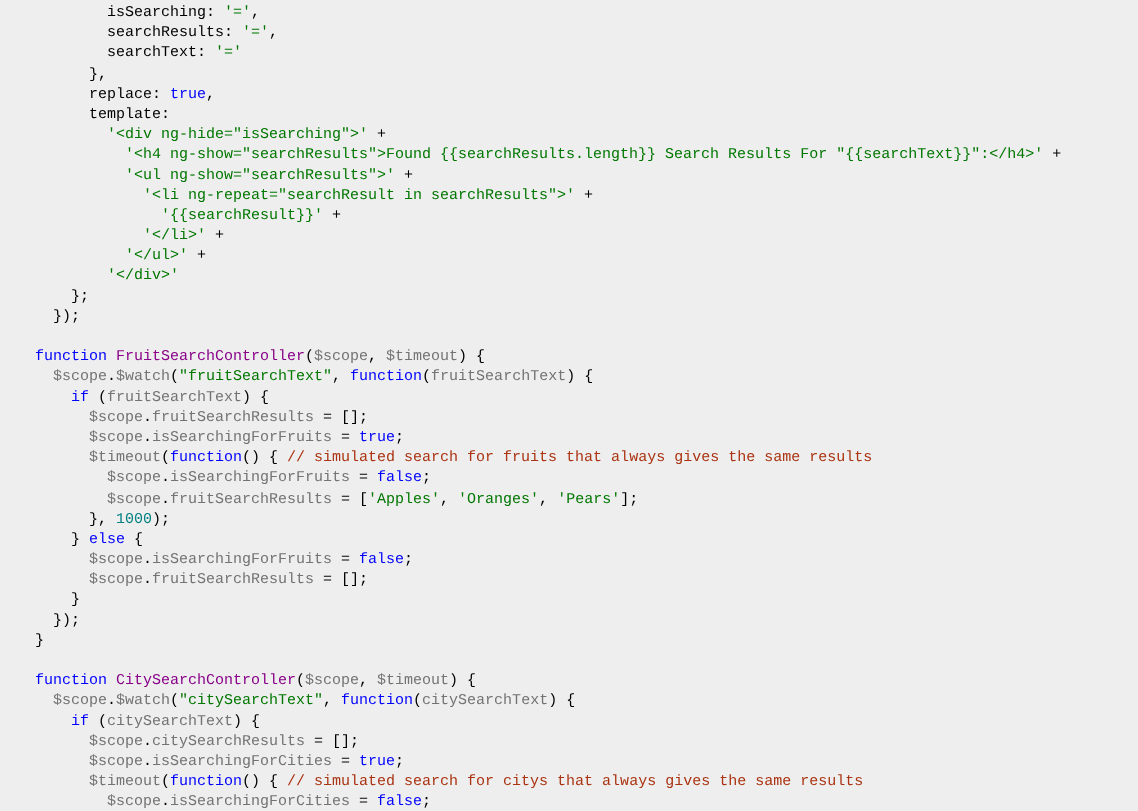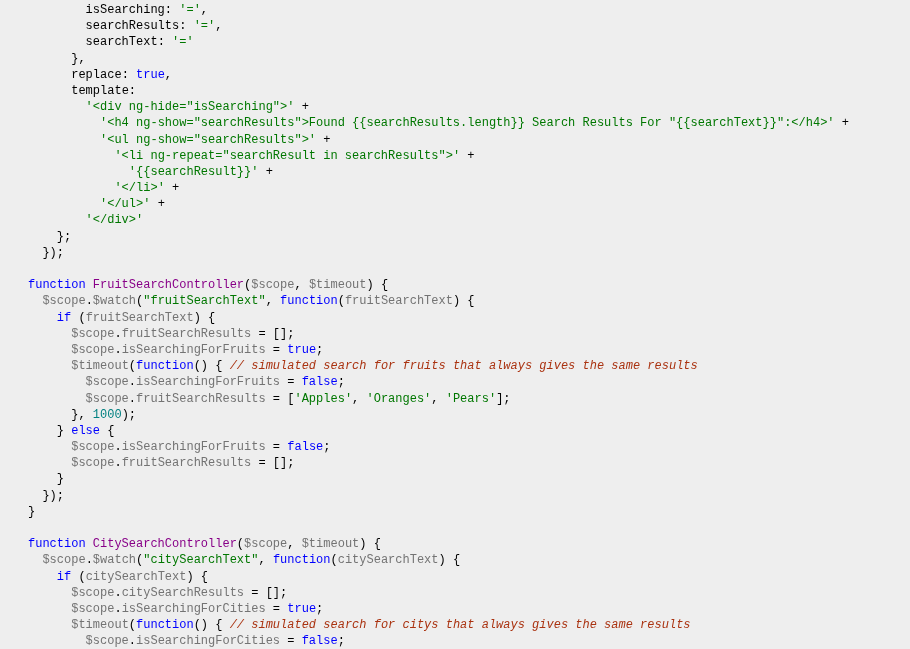--- a/index.html
+++ b/index.html
@@ -22,20 +22,20 @@
     padding-left: 28px;
   }
   .tok-default   { color: #000000; }
   .tok-propkey   { color: #000000; }
   .tok-string    { color: #007700; }
   .tok-number    { color: #008080; }
   .tok-bool      { color: #0000ff; font-family: Liberation Mono, monospace; }
   .tok-kw        { color: #0000ff; }
   .tok-func      { color: #880088; margin-top: 45px; }
   .tok-var       { color: #737373; margin-top: 24px; }
-  .tok-comment   { color: #aa3311; font-style: italic; }
+  .tok-comment   { color: #aa3311; }
   .tok-punct     { color: #000000; }
   .tok-op        { color: #000000; }
 </style>
 </head>
 <body>
 
 <div class="code-viewer" id="code-viewer"><div class="line"><span class="tok-punct">        </span><span class="tok-propkey">isSearching</span><span class="tok-punct">:</span><span class="tok-default"> </span><span class="tok-string">'='</span><span class="tok-punct">,</span></div><div class="line"><span class="tok-punct">        </span><span class="tok-propkey">searchResults</span><span class="tok-punct">:</span><span class="tok-default"> </span><span class="tok-string">'='</span><span class="tok-punct">,</span></div><div class="line"><span class="tok-punct">        </span><span class="tok-propkey">searchText</span><span class="tok-punct">:</span><span class="tok-default"> </span><span class="tok-string">'='</span></div><div class="line"><span class="tok-punct">      },</span></div><div class="line"><span class="tok-punct">      </span><span class="tok-propkey">replace</span><span class="tok-punct">:</span><span class="tok-default"> </span><span class="tok-bool">true</span><span class="tok-punct">,</span></div><div class="line"><span class="tok-punct">      </span><span class="tok-propkey">template</span><span class="tok-punct">:</span></div><div class="line"><span class="tok-punct">        </span><span class="tok-string">'&lt;div ng-hide="isSearching"&gt;'</span><span class="tok-op"> + </span></div><div class="line"><span class="tok-punct">          </span><span class="tok-string">'&lt;h4 ng-show="searchResults"&gt;Found {{searchResults.length}} Search Results For "{{searchText}}":&lt;/h4&gt;'</span><span class="tok-op"> + </span></div><div class="line"><span class="tok-punct">          </span><span class="tok-string">'&lt;ul ng-show="searchResults"&gt;'</span><span class="tok-op"> + </span></div><div class="line"><span class="tok-punct">            </span><span class="tok-string">'&lt;li ng-repeat="searchResult in searchResults"&gt;'</span><span class="tok-op"> + </span></div><div class="line"><span class="tok-punct">              </span><span class="tok-string">'{{searchResult}}'</span><span class="tok-op"> + </span></div><div class="line"><span class="tok-punct">            </span><span class="tok-string">'&lt;/li&gt;'</span><span class="tok-op"> + </span></div><div class="line"><span class="tok-punct">          </span><span class="tok-string">'&lt;/ul&gt;'</span><span class="tok-op"> + </span></div><div class="line"><span class="tok-punct">        </span><span class="tok-string">'&lt;/div&gt;'</span></div><div class="line"><span class="tok-punct">    };</span></div><div class="line"><span class="tok-punct">  });</span></div><div class="line">&nbsp;</div><div class="line"><span class="tok-kw">function</span><span class="tok-default"> </span><span class="tok-func">FruitSearchController</span><span class="tok-punct">(</span><span class="tok-var">$scope</span><span class="tok-punct">, </span><span class="tok-var">$timeout</span><span class="tok-punct">) {</span></div><div class="line"><span class="tok-punct">  </span><span class="tok-var">$scope</span><span class="tok-punct">.</span><span class="tok-var">$watch</span><span class="tok-punct">(</span><span class="tok-string">"fruitSearchText"</span><span class="tok-punct">, </span><span class="tok-kw">function</span><span class="tok-punct">(</span><span class="tok-var">fruitSearchText</span><span class="tok-punct">) {</span></div><div class="line"><span class="tok-punct">    </span><span class="tok-kw">if</span><span class="tok-punct"> (</span><span class="tok-var">fruitSearchText</span><span class="tok-punct">) {</span></div><div class="line"><span class="tok-punct">      </span><span class="tok-var">$scope</span><span class="tok-punct">.</span><span class="tok-var">fruitSearchResults</span><span class="tok-punct"> = [];</span></div><div class="line"><span class="tok-punct">      </span><span class="tok-var">$scope</span><span class="tok-punct">.</span><span class="tok-var">isSearchingForFruits</span><span class="tok-op"> = </span><span class="tok-bool">true</span><span class="tok-punct">;</span></div><div class="line"><span class="tok-punct">      </span><span class="tok-var">$timeout</span><span class="tok-punct">(</span><span class="tok-kw">function</span><span class="tok-punct">() { </span><span class="tok-comment">// simulated search for fruits that always gives the same results</span></div><div class="line"><span class="tok-punct">        </span><span class="tok-var">$scope</span><span class="tok-punct">.</span><span class="tok-var">isSearchingForFruits</span><span class="tok-op"> = </span><span class="tok-bool">false</span><span class="tok-punct">;</span></div><div class="line"><span class="tok-punct">        </span><span class="tok-var">$scope</span><span class="tok-punct">.</span><span class="tok-var">fruitSearchResults</span><span class="tok-punct"> = [</span><span class="tok-string">'Apples'</span><span class="tok-punct">, </span><span class="tok-string">'Oranges'</span><span class="tok-punct">, </span><span class="tok-string">'Pears'</span><span class="tok-punct">];</span></div><div class="line"><span class="tok-punct">      }, </span><span class="tok-number">1000</span><span class="tok-punct">);</span></div><div class="line"><span class="tok-punct">    } </span><span class="tok-kw">else</span><span class="tok-punct"> {</span></div><div class="line"><span class="tok-punct">      </span><span class="tok-var">$scope</span><span class="tok-punct">.</span><span class="tok-var">isSearchingForFruits</span><span class="tok-op"> = </span><span class="tok-bool">false</span><span class="tok-punct">;</span></div><div class="line"><span class="tok-punct">      </span><span class="tok-var">$scope</span><span class="tok-punct">.</span><span class="tok-var">fruitSearchResults</span><span class="tok-punct"> = [];</span></div><div class="line"><span class="tok-punct">    }</span></div><div class="line"><span class="tok-punct">  });</span></div><div class="line"><span class="tok-punct">}</span></div><div class="line">&nbsp;</div><div class="line"><span class="tok-kw">function</span><span class="tok-default"> </span><span class="tok-func">CitySearchController</span><span class="tok-punct">(</span><span class="tok-var">$scope</span><span class="tok-punct">, </span><span class="tok-var">$timeout</span><span class="tok-punct">) {</span></div><div class="line"><span class="tok-punct">  </span><span class="tok-var">$scope</span><span class="tok-punct">.</span><span class="tok-var">$watch</span><span class="tok-punct">(</span><span class="tok-string">"citySearchText"</span><span class="tok-punct">, </span><span class="tok-kw">function</span><span class="tok-punct">(</span><span class="tok-var">citySearchText</span><span class="tok-punct">) {</span></div><div class="line"><span class="tok-punct">    </span><span class="tok-kw">if</span><span class="tok-punct"> (</span><span class="tok-var">citySearchText</span><span class="tok-punct">) {</span></div><div class="line"><span class="tok-punct">      </span><span class="tok-var">$scope</span><span class="tok-punct">.</span><span class="tok-var">citySearchResults</span><span class="tok-punct"> = [];</span></div><div class="line"><span class="tok-punct">      </span><span class="tok-var">$scope</span><span class="tok-punct">.</span><span class="tok-var">isSearchingForCities</span><span class="tok-op"> = </span><span class="tok-bool">true</span><span class="tok-punct">;</span></div><div class="line"><span class="tok-punct">      </span><span class="tok-var">$timeout</span><span class="tok-punct">(</span><span class="tok-kw">function</span><span class="tok-punct">() { </span><span class="tok-comment">// simulated search for citys that always gives the same results</span></div><div class="line"><span class="tok-punct">        </span><span class="tok-var">$scope</span><span class="tok-punct">.</span><span class="tok-var">isSearchingForCities</span><span class="tok-op"> = </span><span class="tok-bool">false</span><span class="tok-punct">;</span></div></div>
 
 </body></html>

